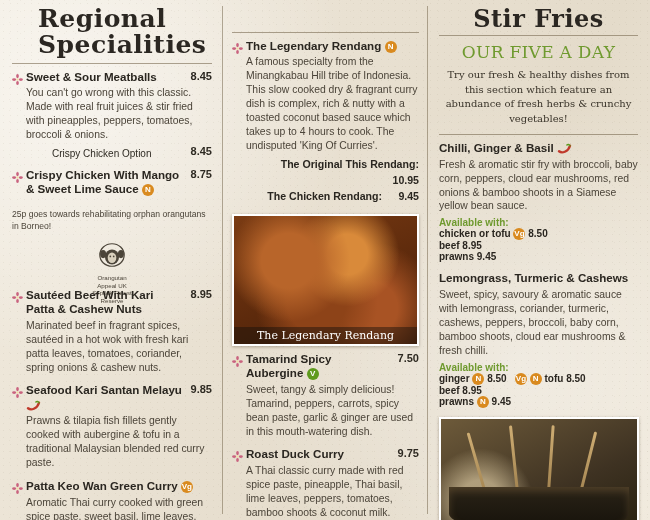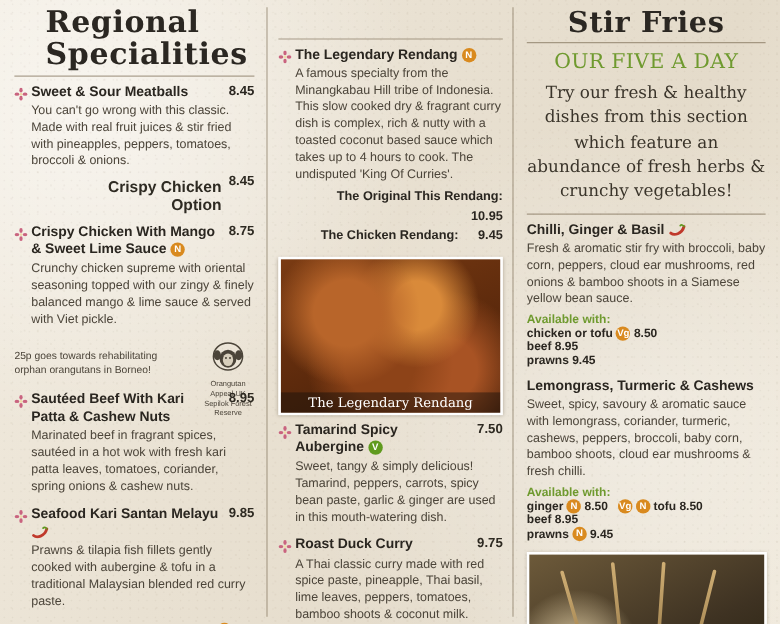--- a/index.html
+++ b/index.html
@@ -63,21 +63,21 @@
   .five-a-day{
     font-family:"DejaVu Serif", serif;
     color:#6f9a2f;
     font-size:17px;
     text-align:center;
     margin:4px 0 6px;
     letter-spacing:.3px;
   }
   .intro{
     font-family:"DejaVu Serif", serif;
-    font-size:14px;
+    font-size:10px;
     line-height:1.45;
     text-align:center;
     margin:0 0 8px;
     color:#3a342a;
   }
 
   
   .dish{margin:0 0 9px 0;position:relative;padding-left:14px;}
   .dish.noflower{padding-left:0;}
   .dname{
@@ -95,21 +95,21 @@
   .row{display:flex;justify-content:space-between;align-items:flex-start;gap:6px;}
   .row .dname{flex:1;}
 
   .sub{
     font-weight:bold;font-size:10.6px;color:#2a2620;
     text-align:right;line-height:1.5;margin-top:4px;
   }
   .sub span.p{display:inline-block;width:34px;text-align:right;}
 
   .option{
-    font-weight:bold;font-size:13px;text-align:right;margin:3px 0 0;
+    font-weight:normal;font-size:10px;text-align:left;margin:3px 0 0;
   }
 
   
   .flower{
     position:absolute;left:0;top:1px;width:11px;height:11px;
   }
   
   .chilli{display:inline-block;vertical-align:-2px;width:14px;height:11px;}
 
   
@@ -166,21 +166,21 @@
   .satay-photo .s3{left:104px;top:6px;transform:rotate(4deg);}
   .satay-photo .s4{left:130px;top:10px;transform:rotate(14deg);}
   .satay-photo .pan{
     position:absolute;left:8px;bottom:6px;width:180px;height:44px;border-radius:0 0 40% 40%;
     background:linear-gradient(180deg,#2a2317,#15110a);
     box-shadow:inset 0 4px 8px rgba(255,200,120,.18);
   }
 
   
   .ou{
-    display:flex;align-items:center;gap:8px;margin:6px 0 4px;
+    display:flex;align-items:center;gap:8px;margin:6px 0 4px;flex-direction:column;
   }
   .ou .txt{font-size:8.6px;line-height:1.4;color:#4b4439;}
   .ou .logo{
     width:44px;height:40px;flex:0 0 44px;
   }
   .ou .logocap{font-size:6.2px;line-height:1.25;text-align:center;color:#4b4439;}
 </style>
 </head>
 <body>
 
@@ -228,21 +228,20 @@
             </g>
             <circle cx="6" cy="6" r="1.3" fill="#f0dca8"></circle>
           </svg>
       </span>
       <div class="row">
         <div class="dname"><span>Crispy Chicken With Mango &amp; Sweet Lime Sauce</span>
           <span class="badge n">N</span>
         </div>
         <div style="font-weight:bold;font-size:11px">8.75</div>
       </div>
-      <p class="ddesc">Crunchy chicken supreme with oriental seasoning topped with our zingy &amp; finely balanced mango &amp; lime sauce &amp; served with Viet pickle.</p>
     </div>
 
     <div class="ou">
       <div class="txt">25p goes towards rehabilitating orphan orangutans in Borneo!</div>
       <div class="logo">
         <svg viewBox="0 0 44 32" width="44" height="30">
           <ellipse cx="22" cy="16" rx="13" ry="12" fill="none" stroke="#4b4439" stroke-width="1.3"></ellipse>
           <ellipse cx="22" cy="18" rx="7.5" ry="8" fill="#4b4439"></ellipse>
           <ellipse cx="22" cy="19" rx="4.6" ry="5.6" fill="#d8cfbc"></ellipse>
           <circle cx="20.2" cy="17.5" r="0.9" fill="#4b4439"></circle>

